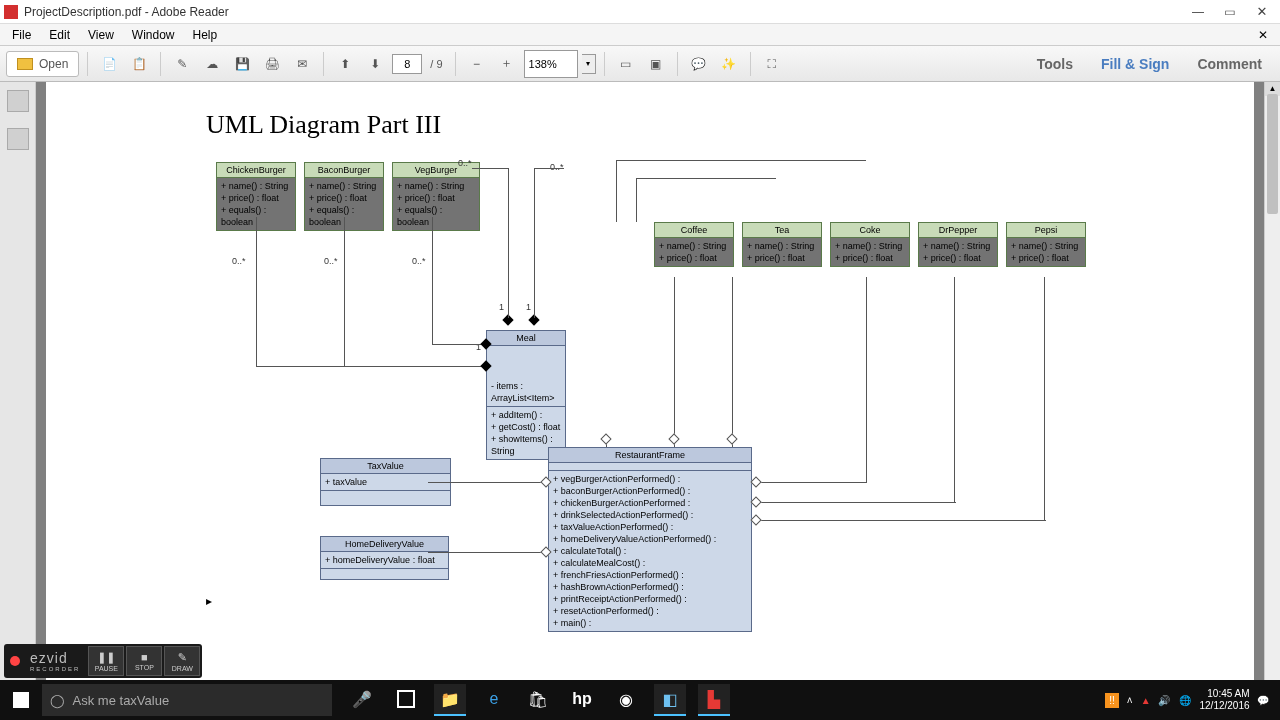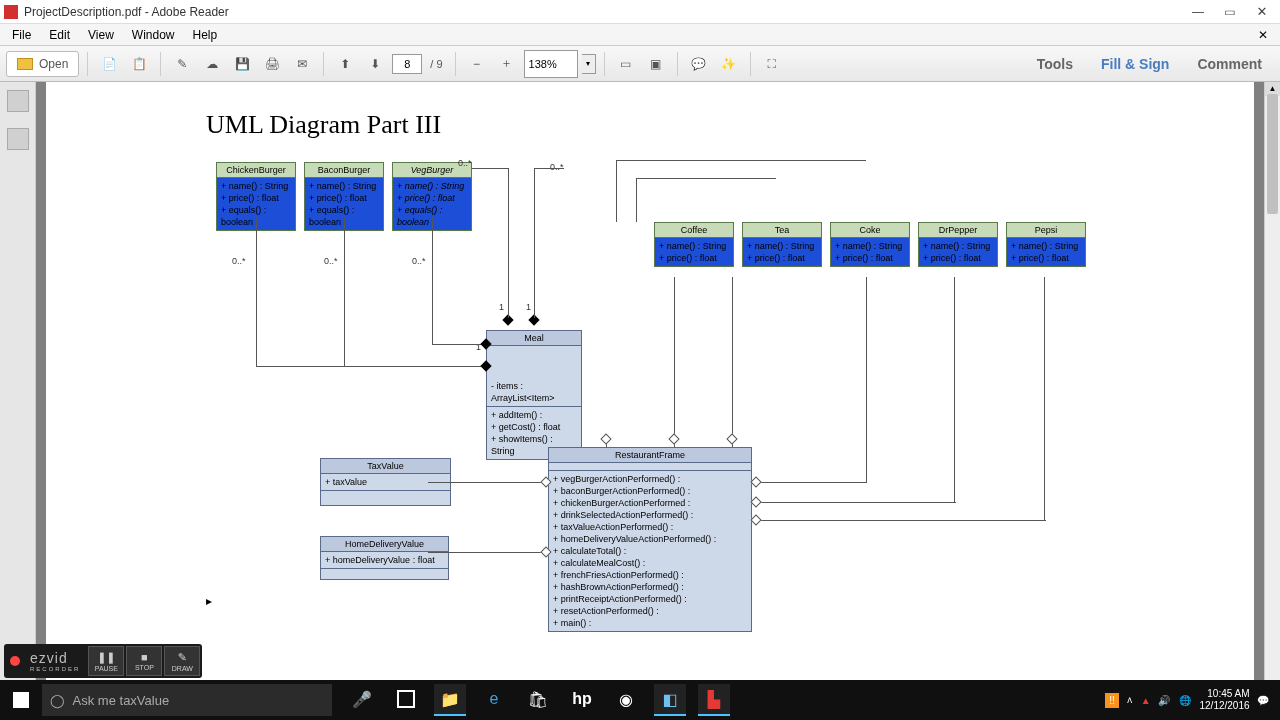--- a/index.html
+++ b/index.html
@@ -37,21 +37,21 @@
 .sidepanel .side-btn { width: 22px; height: 22px; background: #d0d0d0; border: 1px solid #aaa; cursor: pointer; }
 .doc-area { flex: 1; background: #808080; position: relative; overflow: hidden; }
 .scrollbar { width: 16px; background: #eee; border-left: 1px solid #ccc; position: relative; }
 .scrollbar .thumb { position: absolute; left: 2px; right: 2px; top: 12px; height: 120px; background: #c0c0c0; border-radius: 2px; }
 .scrollbar .arrow { position: absolute; left: 0; right: 0; height: 14px; background: #ddd; font-size: 8px; text-align: center; line-height: 14px; }
 
 .page { position: absolute; left: 10px; top: 0; right: 10px; bottom: 0; background: #fff; }
 .page h1 { position: absolute; left: 160px; top: 28px; font-family: "Times New Roman", serif; font-weight: normal; font-size: 26px; }
 
 
-.uml { position: absolute; background: #1d4ed8; border: 1px solid #5a7a4a; font-size: 9px; }
+.uml { position: absolute; background: #737373; border: 1px solid #5a7a4a; font-size: 9px; }
 .uml .hdr { text-align: center; border-bottom: 1px solid #5a7a4a; padding: 2px 0; background: #c8dbb8; }
 .uml .body { padding: 2px 4px; line-height: 12px; }
 .uml-blue { background: #cdd8e8; border-color: #5a6a8a; }
 .uml-blue .hdr { background: #bcc8dd; border-color: #5a6a8a; }
 
 
 .line { position: absolute; background: #555; }
 .diamond { position: absolute; width: 8px; height: 8px; background: #000; transform: rotate(45deg); }
 .diamond.open { background: #fff; border: 1px solid #555; }
 
@@ -161,21 +161,21 @@
         </div>
       </div>
       <div class="uml" style="left:258px; top:80px; width:80px;">
         <div class="hdr">BaconBurger</div>
         <div class="body">
           <div>+ name() : String</div>
           <div>+ price() : float</div>
           <div>+ equals() : boolean</div>
         </div>
       </div>
-      <div class="uml" style="left:346px; top:80px; width:80px;font-style:italic;">
+      <div class="uml" style="left:346px; top:80px; width:88px;">
         <div class="hdr">VegBurger</div>
         <div class="body">
           <div>+ name() : String</div>
           <div>+ price() : float</div>
           <div>+ equals() : boolean</div>
         </div>
       </div>
 
       <div class="uml" style="left:608px; top:140px; width:80px;">
         <div class="hdr">Coffee</div>
@@ -206,21 +206,21 @@
         </div>
       </div>
       <div class="uml" style="left:960px; top:140px; width:80px;">
         <div class="hdr">Pepsi</div>
         <div class="body">
           <div>+ name() : String</div>
           <div>+ price() : float</div>
         </div>
       </div>
 
-      <div class="uml uml-blue" style="left:440px; top:248px; width:96px;">
+      <div class="uml uml-blue" style="left:440px; top:248px; width:80px;">
         <div class="hdr">Meal</div>
         <div class="body" style="border-bottom:1px solid #5a6a8a;margin-top:32px;">
           <div>- items : ArrayList&lt;Item&gt;</div>
         </div>
         <div class="body">
           <div>+ addItem() :</div>
           <div>+ getCost() : float</div>
           <div>+ showItems() : String</div>
         </div>
       </div>

